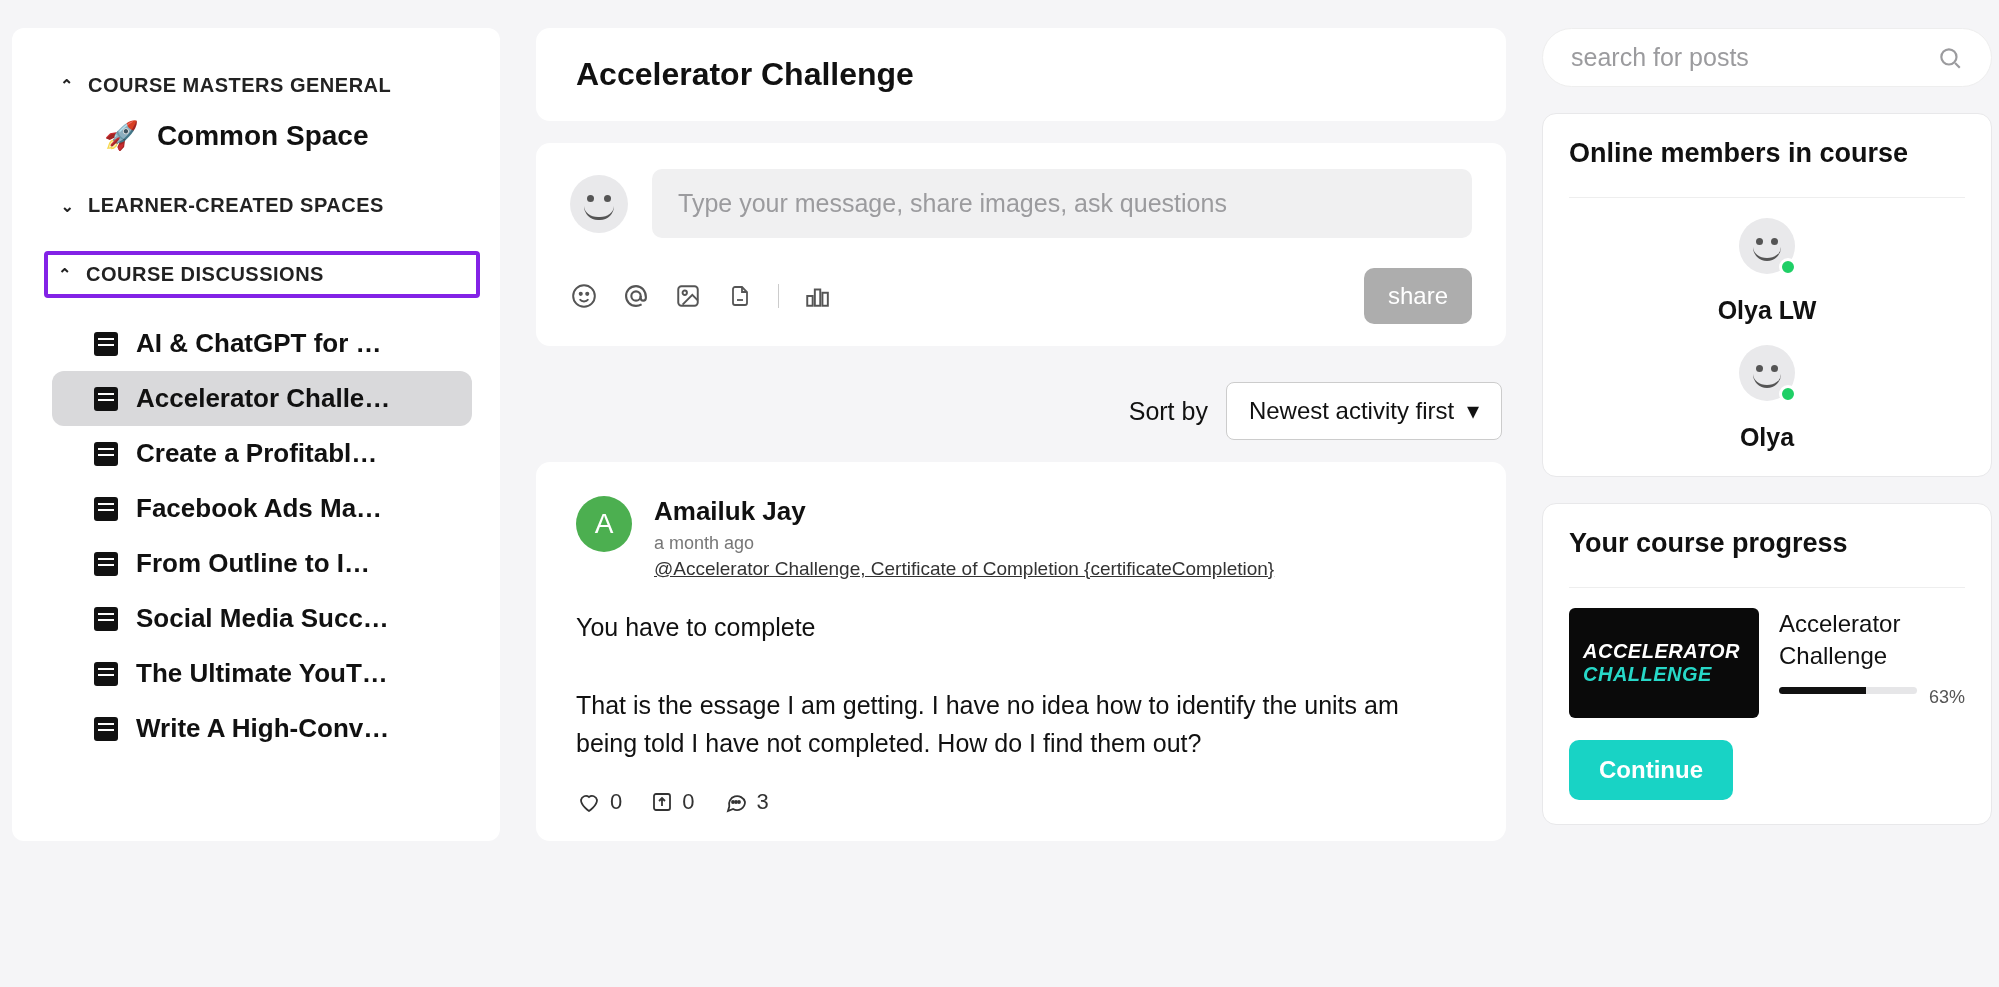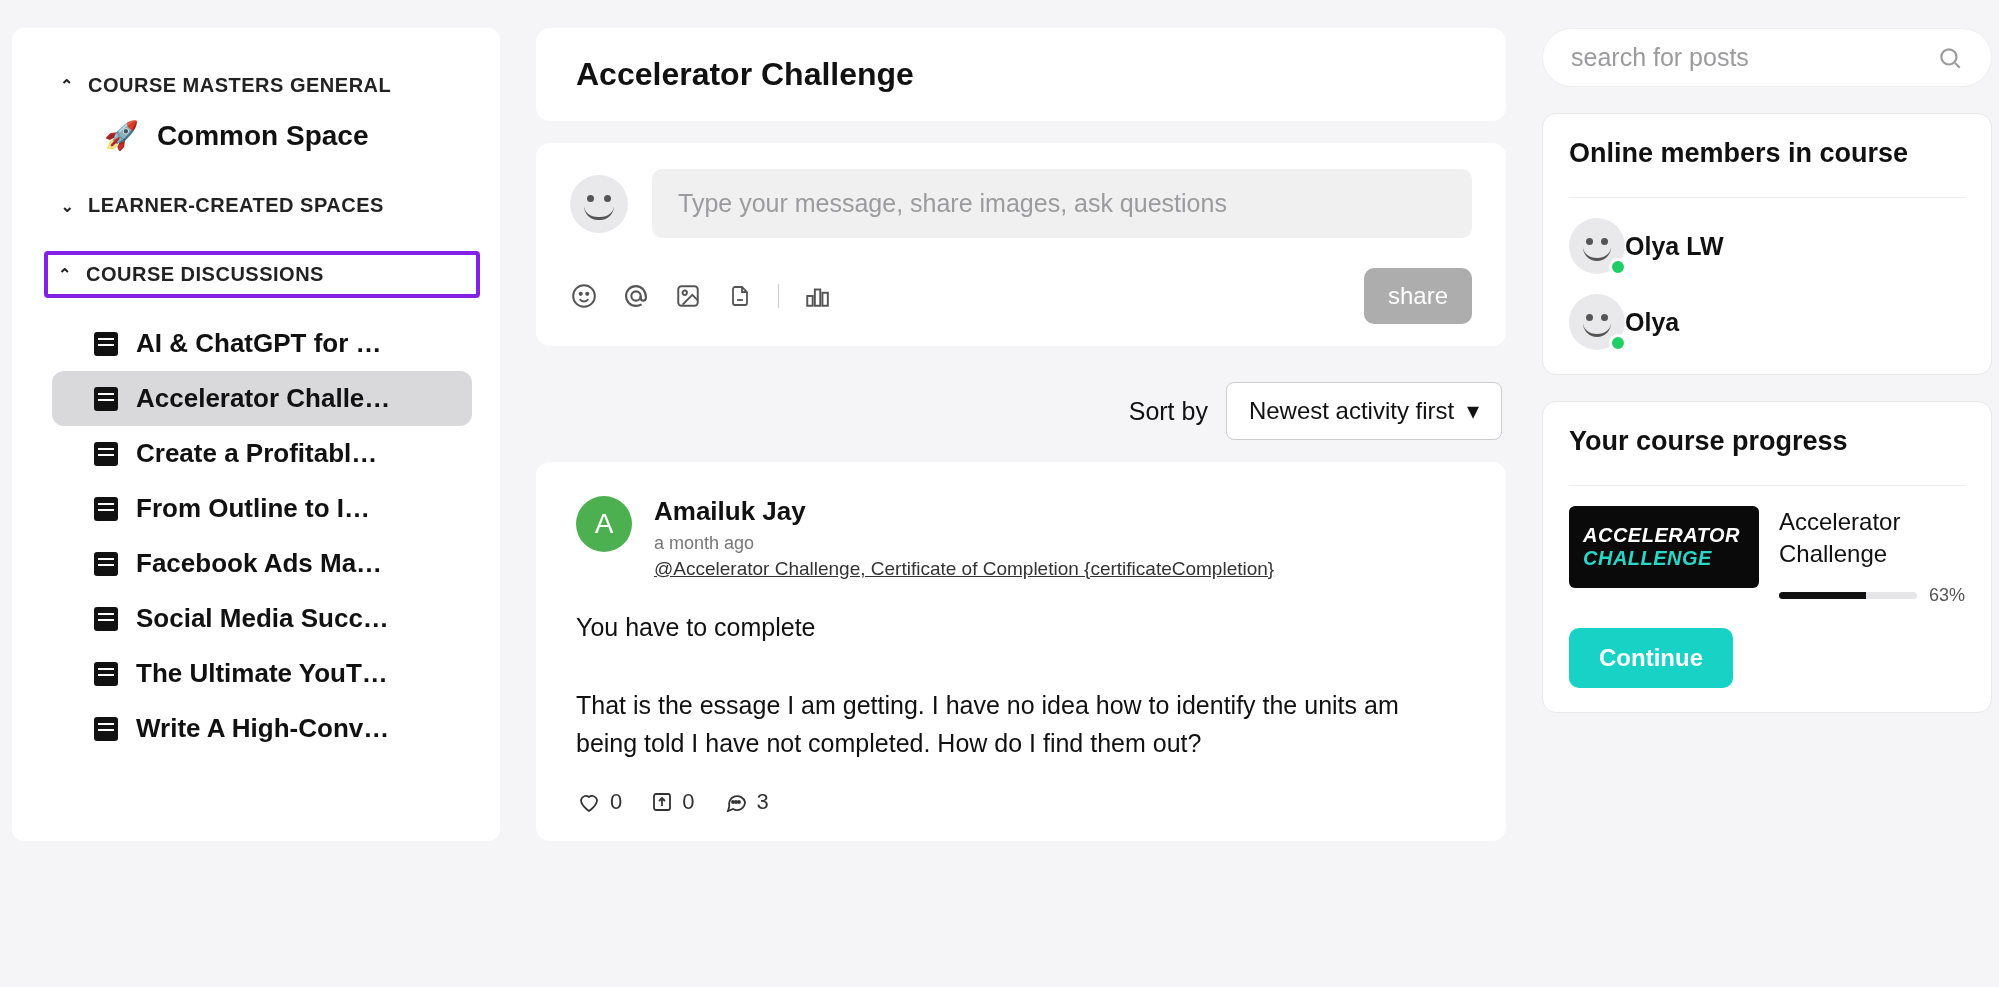--- a/index.html
+++ b/index.html
@@ -121,38 +121,38 @@
   
   .right { flex:1; min-width: 450px; }
   .searchbox {
     background:#fff; border-radius: 40px; padding: 14px 28px;
     display:flex; align-items:center; justify-content:space-between;
     border:1px solid #eee;
   }
   .searchbox span { color:#9b9b9e; font-size:25px; }
   .right-card { background:#fff; border-radius:14px; margin-top:26px; padding: 24px 26px; border:1px solid #e8e8ea;}
   .right-title { font-size:27px; font-weight:700; padding-bottom:28px; border-bottom:1px solid #eee; }
-  .member { display:flex; align-items:center; margin-top:20px; }
+  .member { display:flex; align-items:center; gap:22px; margin-top:20px;flex-direction:column; }
   .member .presence {
     position:absolute; right:-2px; bottom:-2px; width:18px; height:18px; border-radius:50%;
     background:#1fcf66; border:3px solid #fff;
   }
   .member .av-wrap { position:relative; }
   .member-name { font-size:25px; font-weight:600; }
   .progress-row { display:flex; gap:20px; margin-top:20px; align-items:flex-start;}
   .course-thumb {
-    width:190px; height:82px; background:#0a0a0a; border-radius:6px; color:#fff;
+    width:190px; height:110px; background:#0a0a0a; border-radius:6px; color:#fff;
     display:flex; flex-direction:column; justify-content:center; padding-left:14px;
     font-weight:800; font-style:italic; letter-spacing:0.5px;
   }
   .ct-l1 { font-size:20px; color:#fff; }
   .ct-l2 { font-size:20px; color:#27d8c8; }
   .prog-right { flex:1; }
   .prog-name { font-size:24px; font-weight:500; line-height:1.35; }
-  .bar-row { display:flex; align-items:center; gap:12px; margin-top:14px;}
+  .bar-row { display:flex; gap:12px; margin-top:14px;}
   .bar { flex:1; height:7px; background:#e6e6e8; border-radius:5px; overflow:hidden;}
   .bar-fill { height:100%; background:#111; }
   .pct { font-size:18px; color:#555;}
   .continue-btn {
     margin-top:22px; background:#18d3c5; color:#fff; border:none;
     font-size:24px; font-weight:600; padding:16px 30px; border-radius:10px; cursor:pointer;
   }
   svg { display:block; }
 </style>
 </head>
@@ -188,25 +188,25 @@
         <div class="side-item active">
           <span class="book-icon"></span>
           <span class="si-label">Accelerator Challe…</span>
         </div>
         <div class="side-item">
           <span class="book-icon"></span>
           <span class="si-label">Create a Profitabl…</span>
         </div>
         <div class="side-item">
           <span class="book-icon"></span>
+          <span class="si-label">Facebook Ads Ma…</span>
+        </div>
+        <div class="side-item">
+          <span class="book-icon"></span>
           <span class="si-label">From Outline to I…</span>
-        </div>
-        <div class="side-item">
-          <span class="book-icon"></span>
-          <span class="si-label">Facebook Ads Ma…</span>
         </div>
         <div class="side-item">
           <span class="book-icon"></span>
           <span class="si-label">Social Media Succ…</span>
         </div>
         <div class="side-item">
           <span class="book-icon"></span>
           <span class="si-label">The Ultimate YouT…</span>
         </div>
         <div class="side-item">

